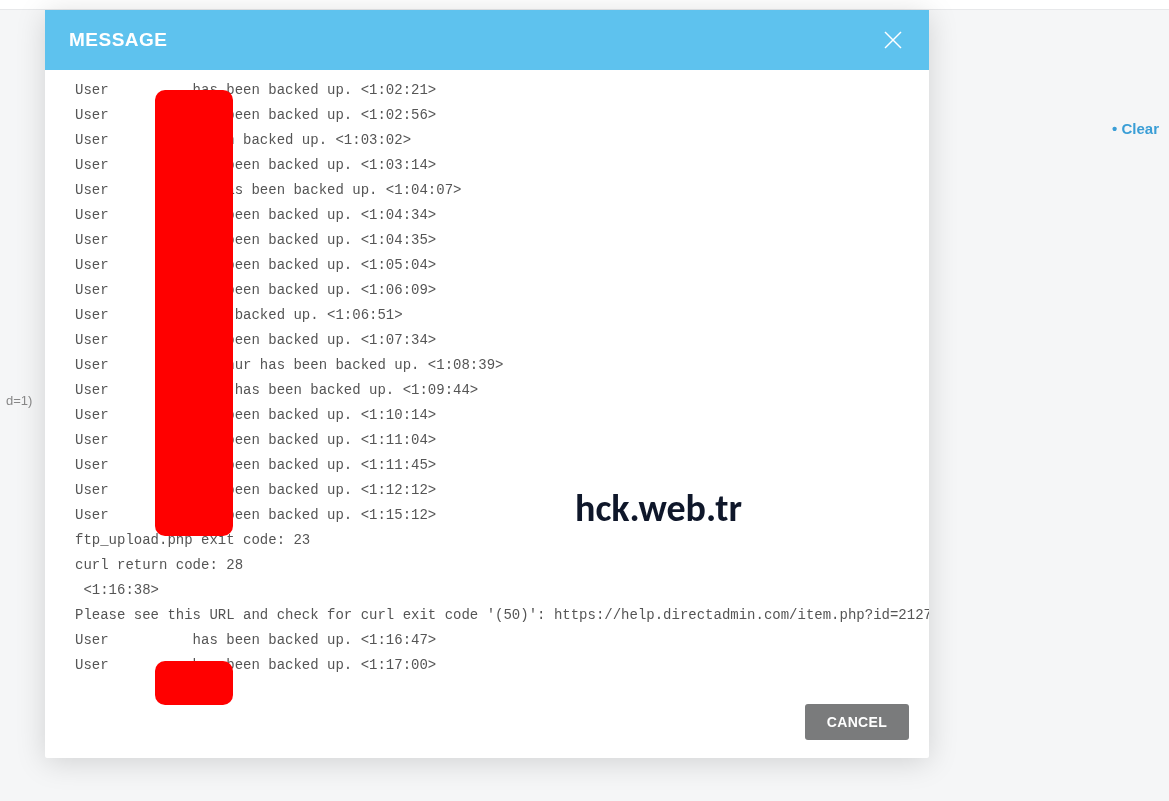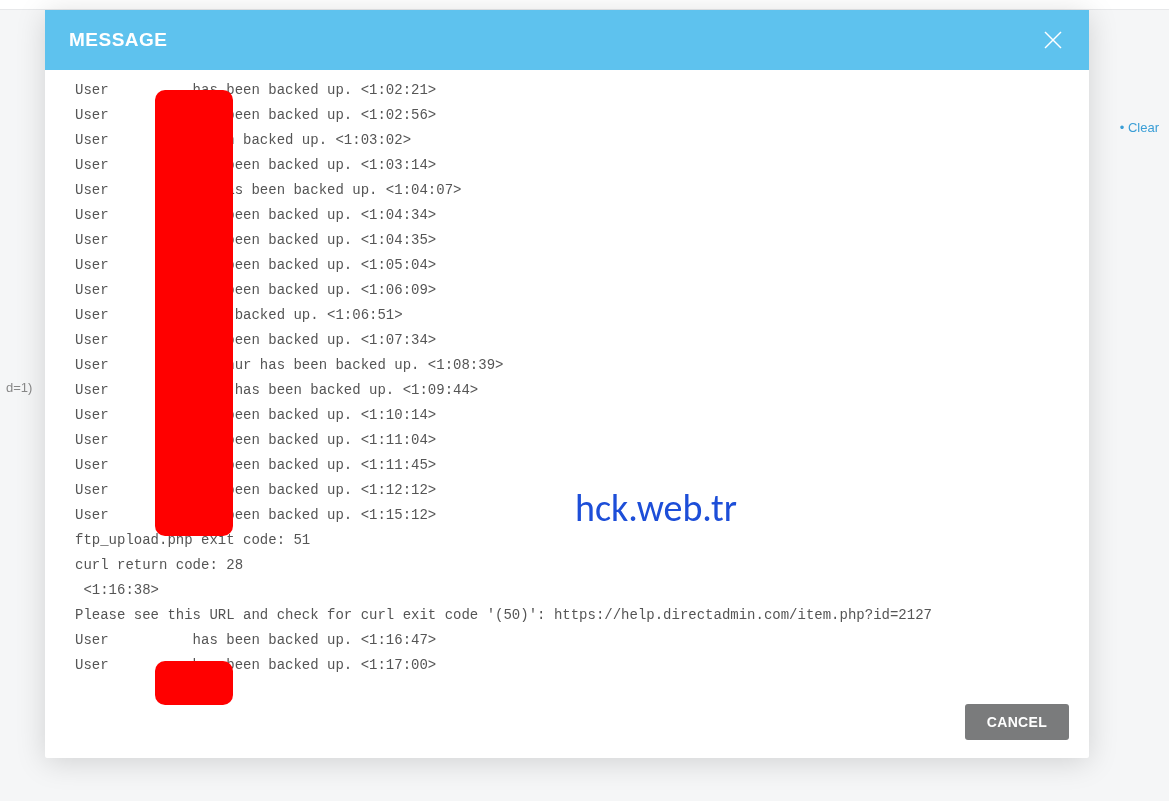--- a/index.html
+++ b/index.html
@@ -9,42 +9,42 @@
       width: 1169px;
       height: 801px;
       position: relative;
       overflow: hidden;
     }
     .bg-link {
       position: absolute;
       right: 10px;
       top: 120px;
       color: #3a9ed6;
-      font-size: 13px;
-      font-weight: 400;
+      font-size: 15px;
+      font-weight: 700;
     }
     .bg-left {
       position: absolute;
       left: 0px;
-      top: 372px;
+      top: 385px;
       color: #888;
       font-size: 13px;
       padding: 8px 6px;
     }
     .bg-bar-top {
       position: absolute;
       top: 0; left: 0; right: 0; height: 10px;
       background: #fff;
       border-bottom: 1px solid #e7e8ea;
     }
     .modal {
       position: absolute;
       left: 45px;
       top: 10px;
-      width: 1044px;
+      width: 884px;
       background: #fff;
       box-shadow: 0 4px 30px rgba(0,0,0,0.15);
       border-radius: 2px;
       display: flex;
       flex-direction: column;
     }
     .modal-header {
       background: #5ec2ee;
       color: #fff;
       padding: 18px 24px;
@@ -87,22 +87,22 @@
       line-height: 25px;
       white-space: pre;
       position: relative;
     }
     .watermark {
       position: absolute;
       left: 530px;
       top: 475px;
       font-family: Calibri, Arial, sans-serif;
       font-size: 38px;
-      font-weight: 400;
-      color: #1d4ed8;
+      font-weight: 700;
+      color: #0f172a;
       pointer-events: none;
       z-index: 5;
       letter-spacing: 0px;
     }
     .redaction {
       position: absolute;
       background: #ff0000;
       border-radius: 10px;
       z-index: 3;
       pointer-events: none;
@@ -158,21 +158,21 @@
       <div class="log-line">User          has been backed up. &lt;1:06:09&gt;</div>
       <div class="log-line">User          been backed up. &lt;1:06:51&gt;</div>
       <div class="log-line">User          has been backed up. &lt;1:07:34&gt;</div>
       <div class="log-line">User          emirhur has been backed up. &lt;1:08:39&gt;</div>
       <div class="log-line">User          urda has been backed up. &lt;1:09:44&gt;</div>
       <div class="log-line">User          has been backed up. &lt;1:10:14&gt;</div>
       <div class="log-line">User          has been backed up. &lt;1:11:04&gt;</div>
       <div class="log-line">User          has been backed up. &lt;1:11:45&gt;</div>
       <div class="log-line">User          has been backed up. &lt;1:12:12&gt;</div>
       <div class="log-line">User          has been backed up. &lt;1:15:12&gt;</div>
-      <div class="log-line">ftp_upload.php exit code: 51</div>
+      <div class="log-line">ftp_upload.php exit code: 23</div>
       <div class="log-line">curl return code: 28</div>
       <div class="log-line"> &lt;1:16:38&gt;</div>
       <div class="log-line">Please see this URL and check for curl exit code '(50)': https://help.directadmin.com/item.php?id=2127</div>
       <div class="log-line">User          has been backed up. &lt;1:16:47&gt;</div>
       <div class="log-line">User          has been backed up. &lt;1:17:00&gt;</div>
     </div>
 
   <div class="redaction red1"></div>
   <div class="redaction red2"></div>
   <div class="watermark">hck.web.tr</div>

